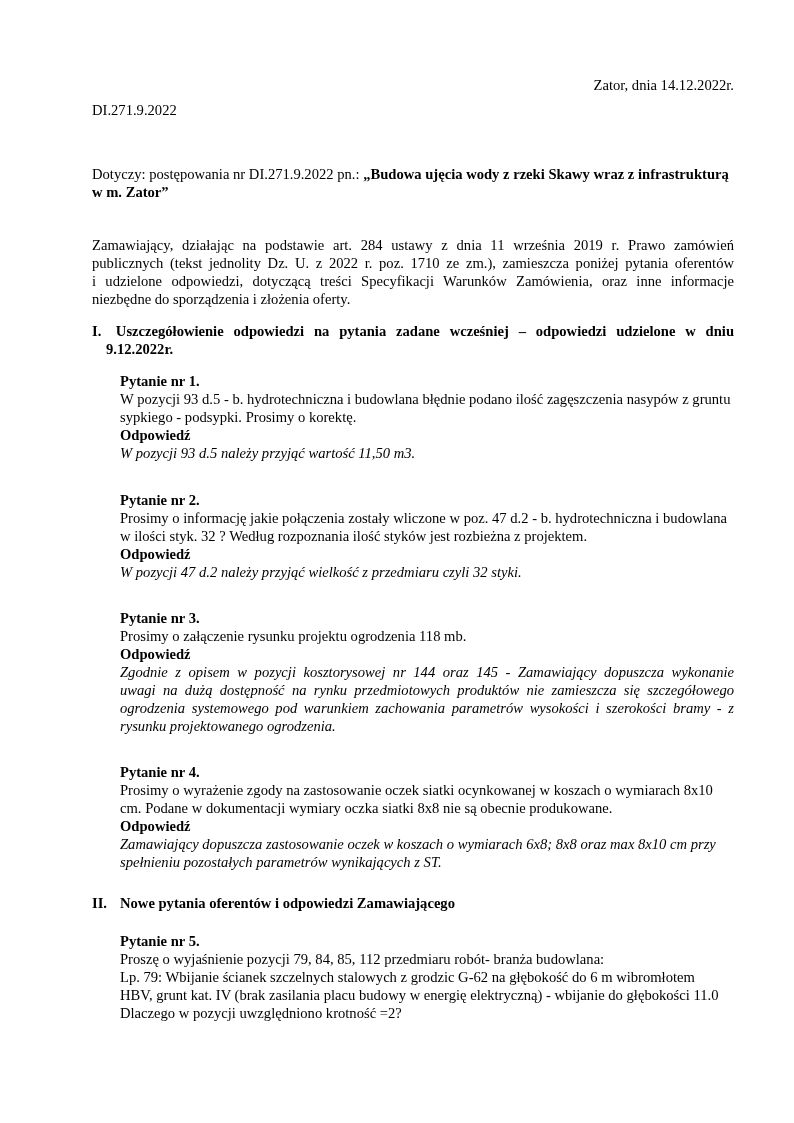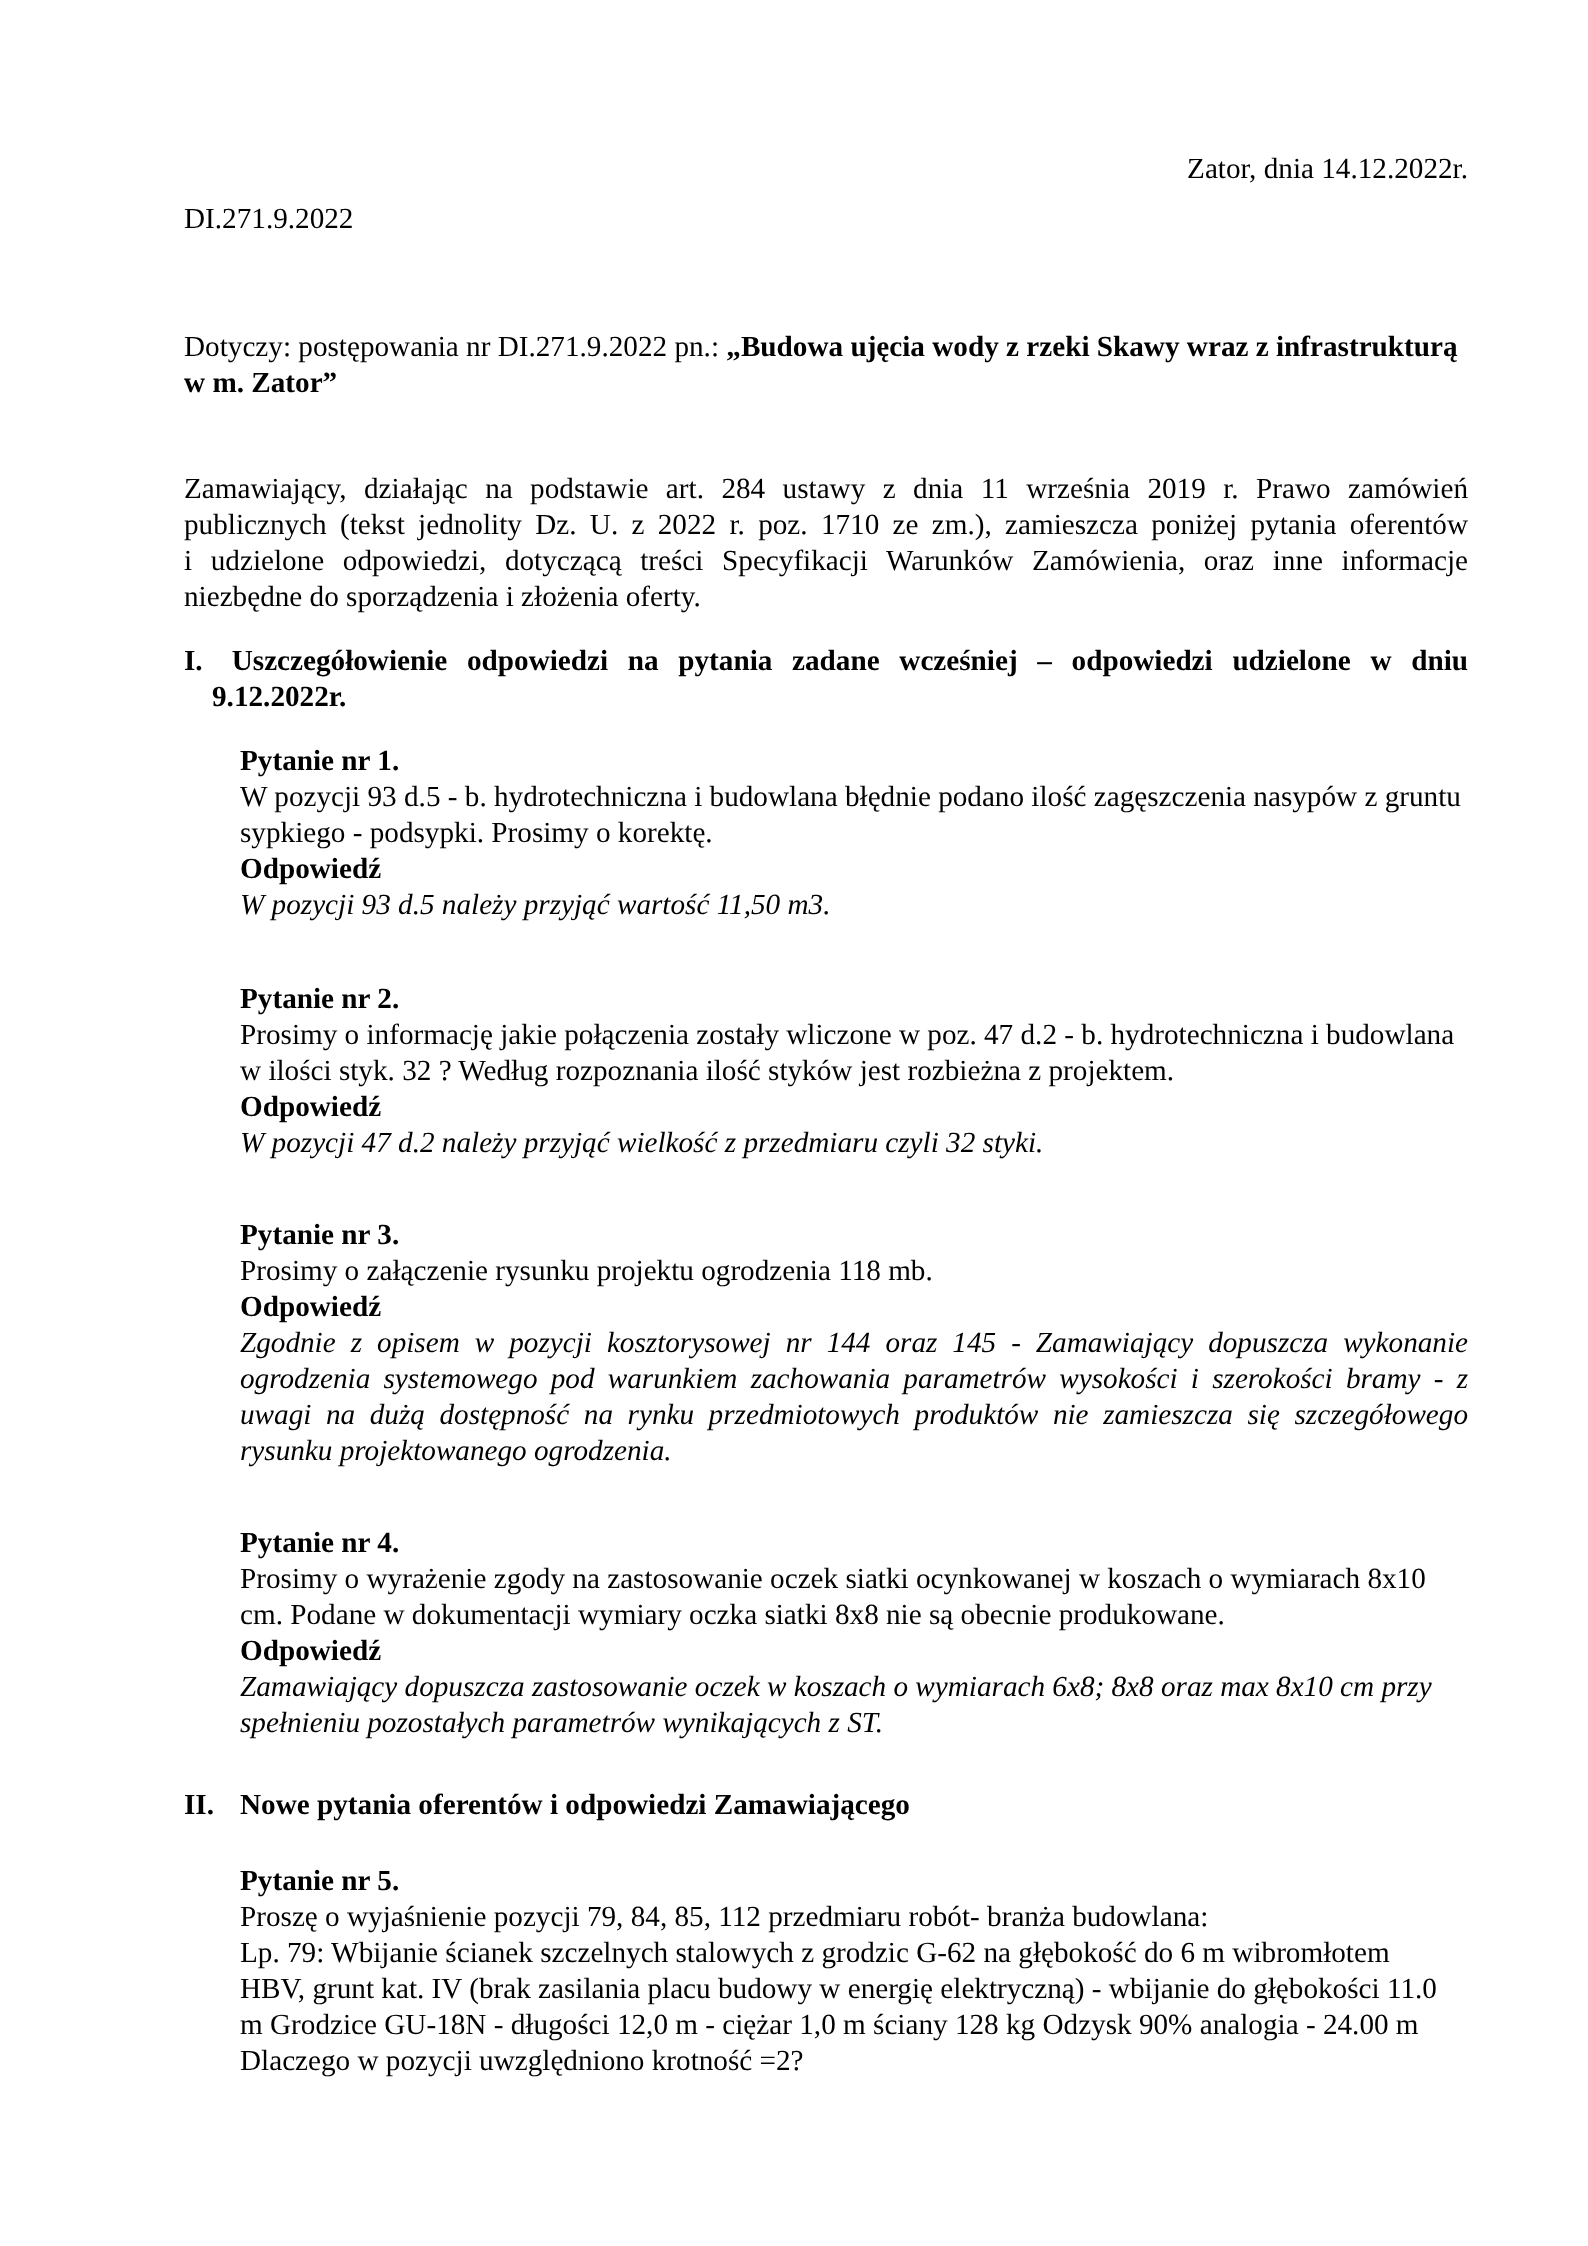--- a/index.html
+++ b/index.html
@@ -72,22 +72,22 @@
     <span class="ans-label">Odpowiedź</span>
     <span class="ans">W pozycji 47 d.2 należy przyjąć wielkość z przedmiaru czyli 32 styki.</span>
   </div>
 
   <div class="abs q" style="top:609px;">
     <span class="title">Pytanie nr 3.</span>
     <span class="text">Prosimy o załączenie rysunku projektu ogrodzenia 118 mb.</span>
     <span class="ans-label">Odpowiedź</span>
     <div class="ans just">
       <span class="jl">Zgodnie z opisem w pozycji kosztorysowej nr 144 oraz 145 - Zamawiający dopuszcza wykonanie</span>
+      <span class="jl">uwagi na dużą dostępność na rynku przedmiotowych produktów nie zamieszcza się szczegółowego</span>
       <span class="jl">ogrodzenia systemowego pod warunkiem zachowania parametrów wysokości i szerokości bramy - z</span>
-      <span class="jl">uwagi na dużą dostępność na rynku przedmiotowych produktów nie zamieszcza się szczegółowego</span>
       <span class="jl last">rysunku projektowanego ogrodzenia.</span>
     </div>
   </div>
 
   <div class="abs q" style="top:763px;">
     <span class="title">Pytanie nr 4.</span>
     <span class="text">Prosimy o wyrażenie zgody na zastosowanie oczek siatki ocynkowanej w koszach o wymiarach 8x10</span>
     <span class="text">cm. Podane w dokumentacji wymiary oczka siatki 8x8 nie są obecnie produkowane.</span>
     <span class="ans-label">Odpowiedź</span>
     <span class="ans">Zamawiający dopuszcza zastosowanie oczek w koszach o wymiarach 6x8; 8x8 oraz max 8x10 cm przy</span>
@@ -96,17 +96,16 @@
 
   <div class="abs sec sec2">
     <span class="num">II.</span><span>Nowe pytania oferentów i odpowiedzi Zamawiającego</span>
   </div>
 
   <div class="abs q" style="top:932px;">
     <span class="title">Pytanie nr 5.</span>
     <span class="text">Proszę o wyjaśnienie pozycji 79, 84, 85, 112 przedmiaru robót- branża budowlana:</span>
     <span class="text">Lp. 79: Wbijanie ścianek szczelnych stalowych z grodzic G-62 na głębokość do 6 m wibromłotem</span>
     <span class="text">HBV, grunt kat. IV (brak zasilania placu budowy w energię elektryczną) - wbijanie do głębokości 11.0</span>
-    <span class="text">m Grodzice GU-18N - długości 12,0 m - ciężar 1,0 m ściany 128 kg Odzysk 90% analogia - 24.00 m</span>
     <span class="text">Dlaczego w pozycji uwzględniono krotność =2?</span>
   </div>
 
 </div>
 
 </body></html>

